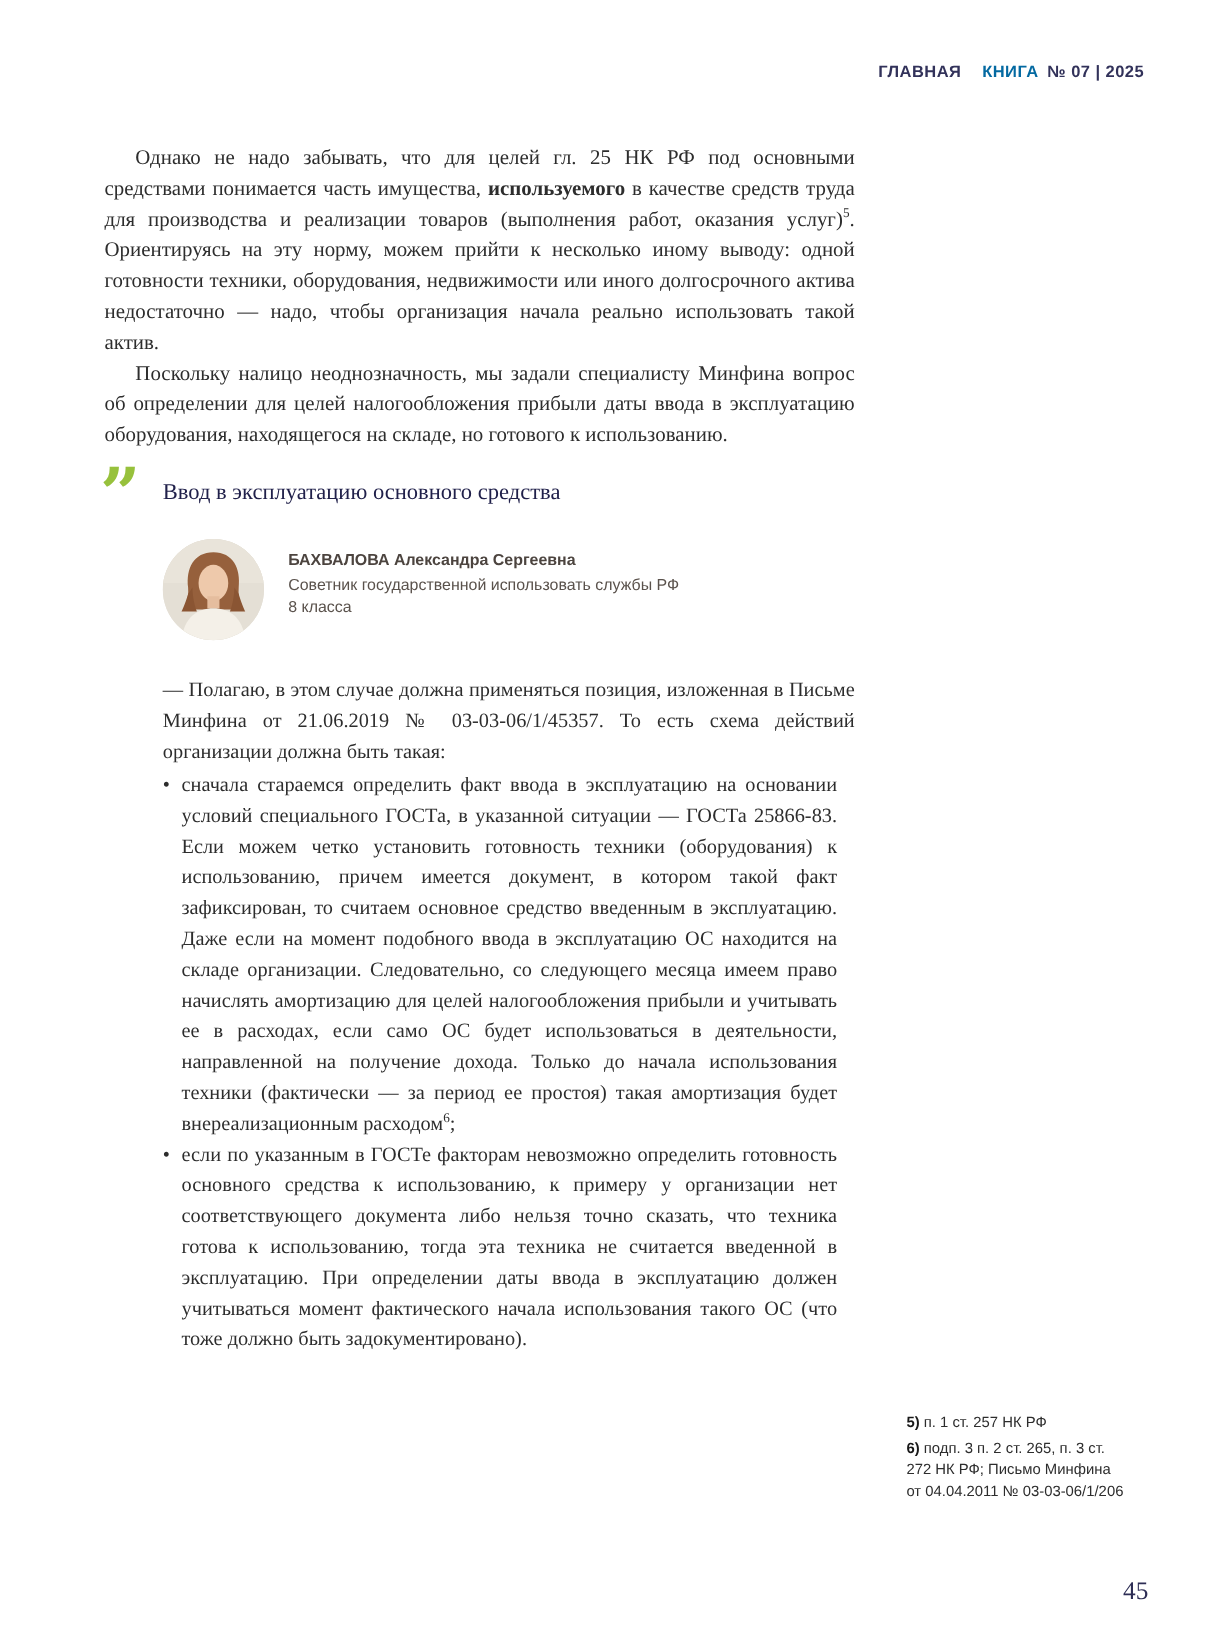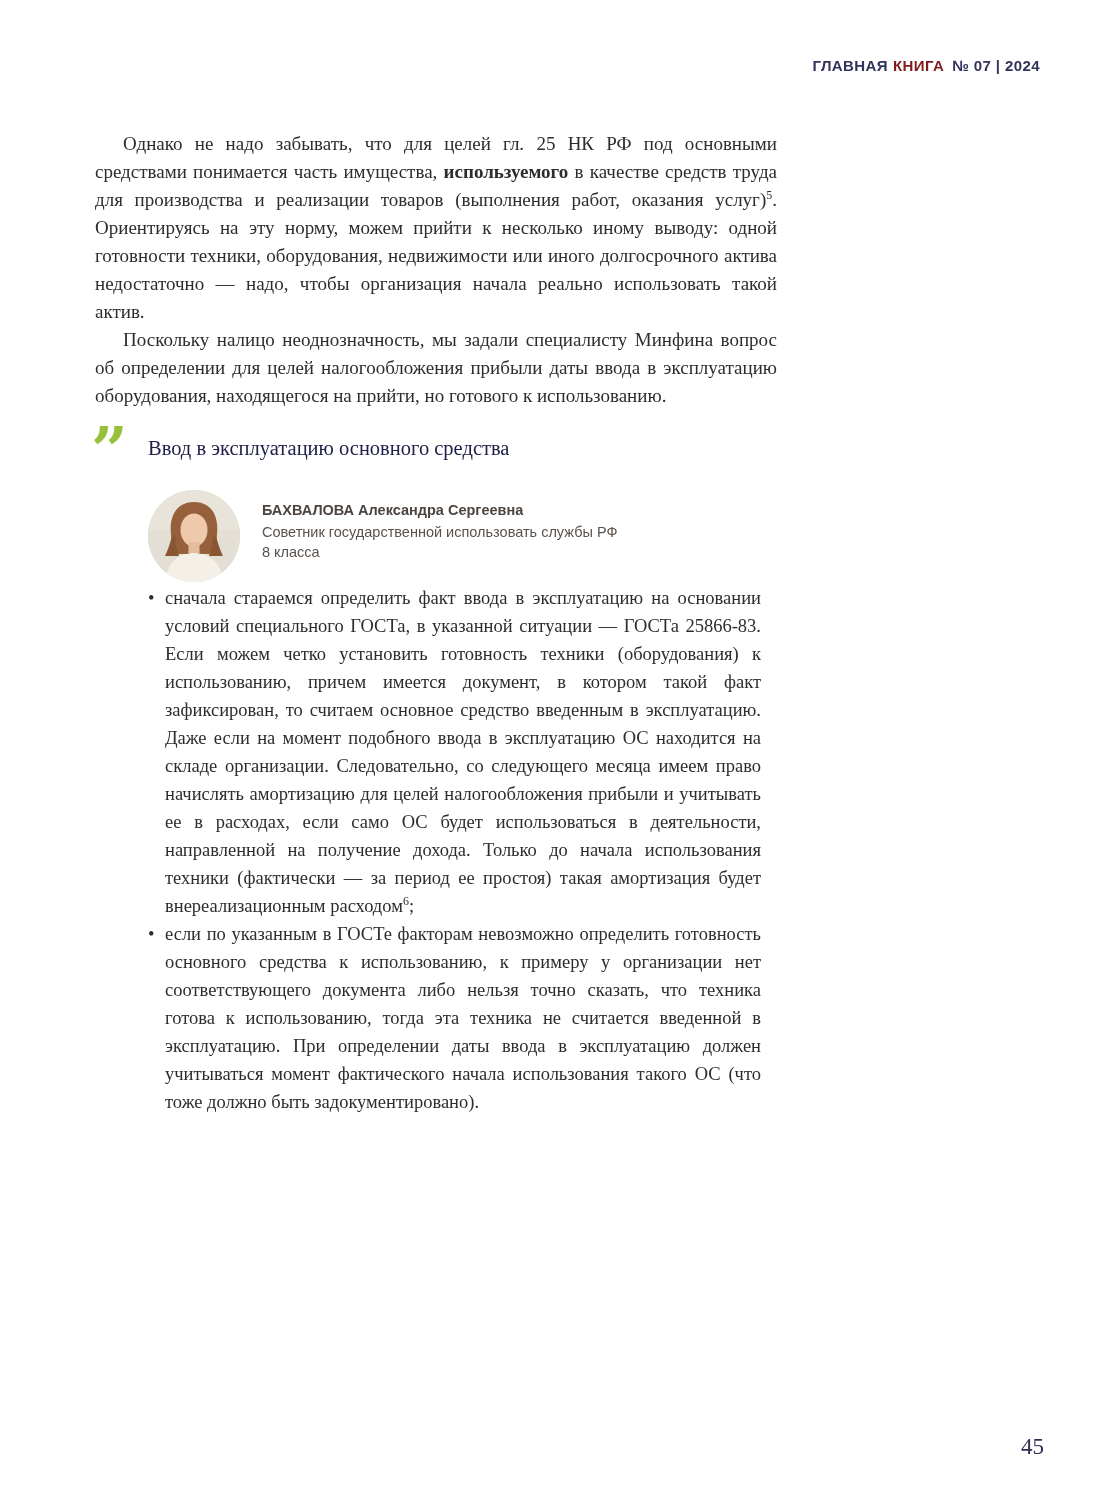--- a/index.html
+++ b/index.html
@@ -10,21 +10,21 @@
     font-family:"Liberation Serif", serif;
   }
 
   
   .masthead {
     position:absolute; top:57px; right:64px;
     font-family:"Liberation Sans", sans-serif;
     font-weight:700; font-size:15px; letter-spacing:0.4px;
     color:#32325a; white-space:nowrap;
   }
-  .brand-secondary { color:#7f1d1d; margin-left:5px; }
+  .brand-secondary { color:#0369a1; margin-left:19px; }
   .issue { color:#32325a; margin-left:8px; }
 
   
   .main-col {
     position:absolute; left:95px; top:130px; width:682px;
     color:#2d2d2d; font-size:19px; line-height:28px;
     text-align:justify;
   }
   .indent { text-indent:28px; }
   sup.fn-ref { font-size:12px; line-height:0; vertical-align:super; }
@@ -78,28 +78,28 @@
     font-family:"Liberation Serif", serif;
     font-size:23px; color:#2e2e55;text-align:right;
   }
 </style>
 </head>
 <body>
 
 <div class="page">
 
   <header class="masthead">
-    <span class="brand-primary">ГЛАВНАЯ</span><span class="brand-secondary">КНИГА</span><span class="issue">№ 07 | 2024</span>
+    <span class="brand-primary">ГЛАВНАЯ</span><span class="brand-secondary">КНИГА</span><span class="issue">№ 07 | 2025</span>
   </header>
 
   <main class="main-col">
 
     <p class="body-para indent"><span>Однако не надо забывать, что для целей гл. 25 НК РФ под основными средствами понимается часть имущества, </span><strong>используемого</strong><span> в качестве средств труда для производства и реализации товаров (выполнения работ, оказания услуг)</span><sup class="fn-ref">5</sup><span>. Ориентируясь на эту норму, можем прийти к несколько иному выводу: одной готовности техники, оборудования, недвижимости или иного долгосрочного актива недостаточно — надо, чтобы организация начала реально использовать такой актив.</span></p>
 
-    <p class="body-para indent">Поскольку налицо неоднозначность, мы задали специалисту Минфина вопрос об определении для целей налогообложения прибыли даты ввода в эксплуатацию оборудования, находящегося на прийти, но готового к использованию.</p>
+    <p class="body-para indent">Поскольку налицо неоднозначность, мы задали специалисту Минфина вопрос об определении для целей налогообложения прибыли даты ввода в эксплуатацию оборудования, находящегося на складе, но готового к использованию.</p>
 
     <section class="quote-section">
 
       <div class="quote-head">
         <span class="quote-mark">”</span>
         <h2 class="quote-heading">Ввод в эксплуатацию основного средства</h2>
       </div>
 
       <div class="expert">
         <span class="avatar">
@@ -114,26 +114,31 @@
             <path d="M69 50 C72 60 75 66 75 66 L61 66 C64 58 65 50 65 44 Z" fill="#8a5533"></path>
           </svg>
         </span>
         <div class="expert-meta">
           <div class="expert-name">БАХВАЛОВА Александра Сергеевна</div>
           <div class="expert-title">Советник государственной использовать службы РФ</div>
           <div class="expert-title">8 класса</div>
         </div>
       </div>
 
+      <p class="quote-para">—  Полагаю, в этом случае должна применяться позиция, изложенная в Письме Минфина от 21.06.2019 № 03-03-06/1/45357. То есть схема действий организации должна быть такая:</p>
 
       <ul class="quote-list">
         <li><span>сначала стараемся определить факт ввода в эксплуатацию на основании условий специального ГОСТа, в указанной ситуации — ГОСТа 25866-83. Если можем четко установить готовность техники (оборудования) к использованию, причем имеется документ, в котором такой факт зафиксирован, то считаем основное средство введенным в эксплуатацию. Даже если на момент подобного ввода в эксплуатацию ОС находится на складе организации. Следовательно, со следующего месяца имеем право начислять амортизацию для целей налогообложения прибыли и учитывать ее в расходах, если само ОС будет использоваться в деятельности, направленной на получение дохода. Только до начала использования техники (фактически — за период ее простоя) такая амортизация будет внереализационным расходом</span><sup class="fn-ref">6</sup><span>;</span></li>
         <li>если по указанным в ГОСТе факторам невозможно определить готовность основного средства к использованию, к примеру у организации нет соответствующего документа либо нельзя точно сказать, что техника готова к использованию, тогда эта техника не считается введенной в эксплуатацию. При определении даты ввода в эксплуатацию должен учитываться момент фактического начала использования такого ОС (что тоже должно быть задокументировано).</li>
       </ul>
 
 
     </section>
   </main>
 
+  <aside class="footnotes">
+    <p class="footnote"><strong>5)</strong> <span>п. 1 ст. 257 НК РФ</span></p>
+    <p class="footnote"><strong>6)</strong> <span>подп. 3 п. 2 ст. 265, п. 3 ст. 272 НК РФ; Письмо Минфина от 04.04.2011 № 03-03-06/1/206</span></p>
+  </aside>
 
   <div class="page-number">45</div>
 
 </div>
 
 </body></html>

